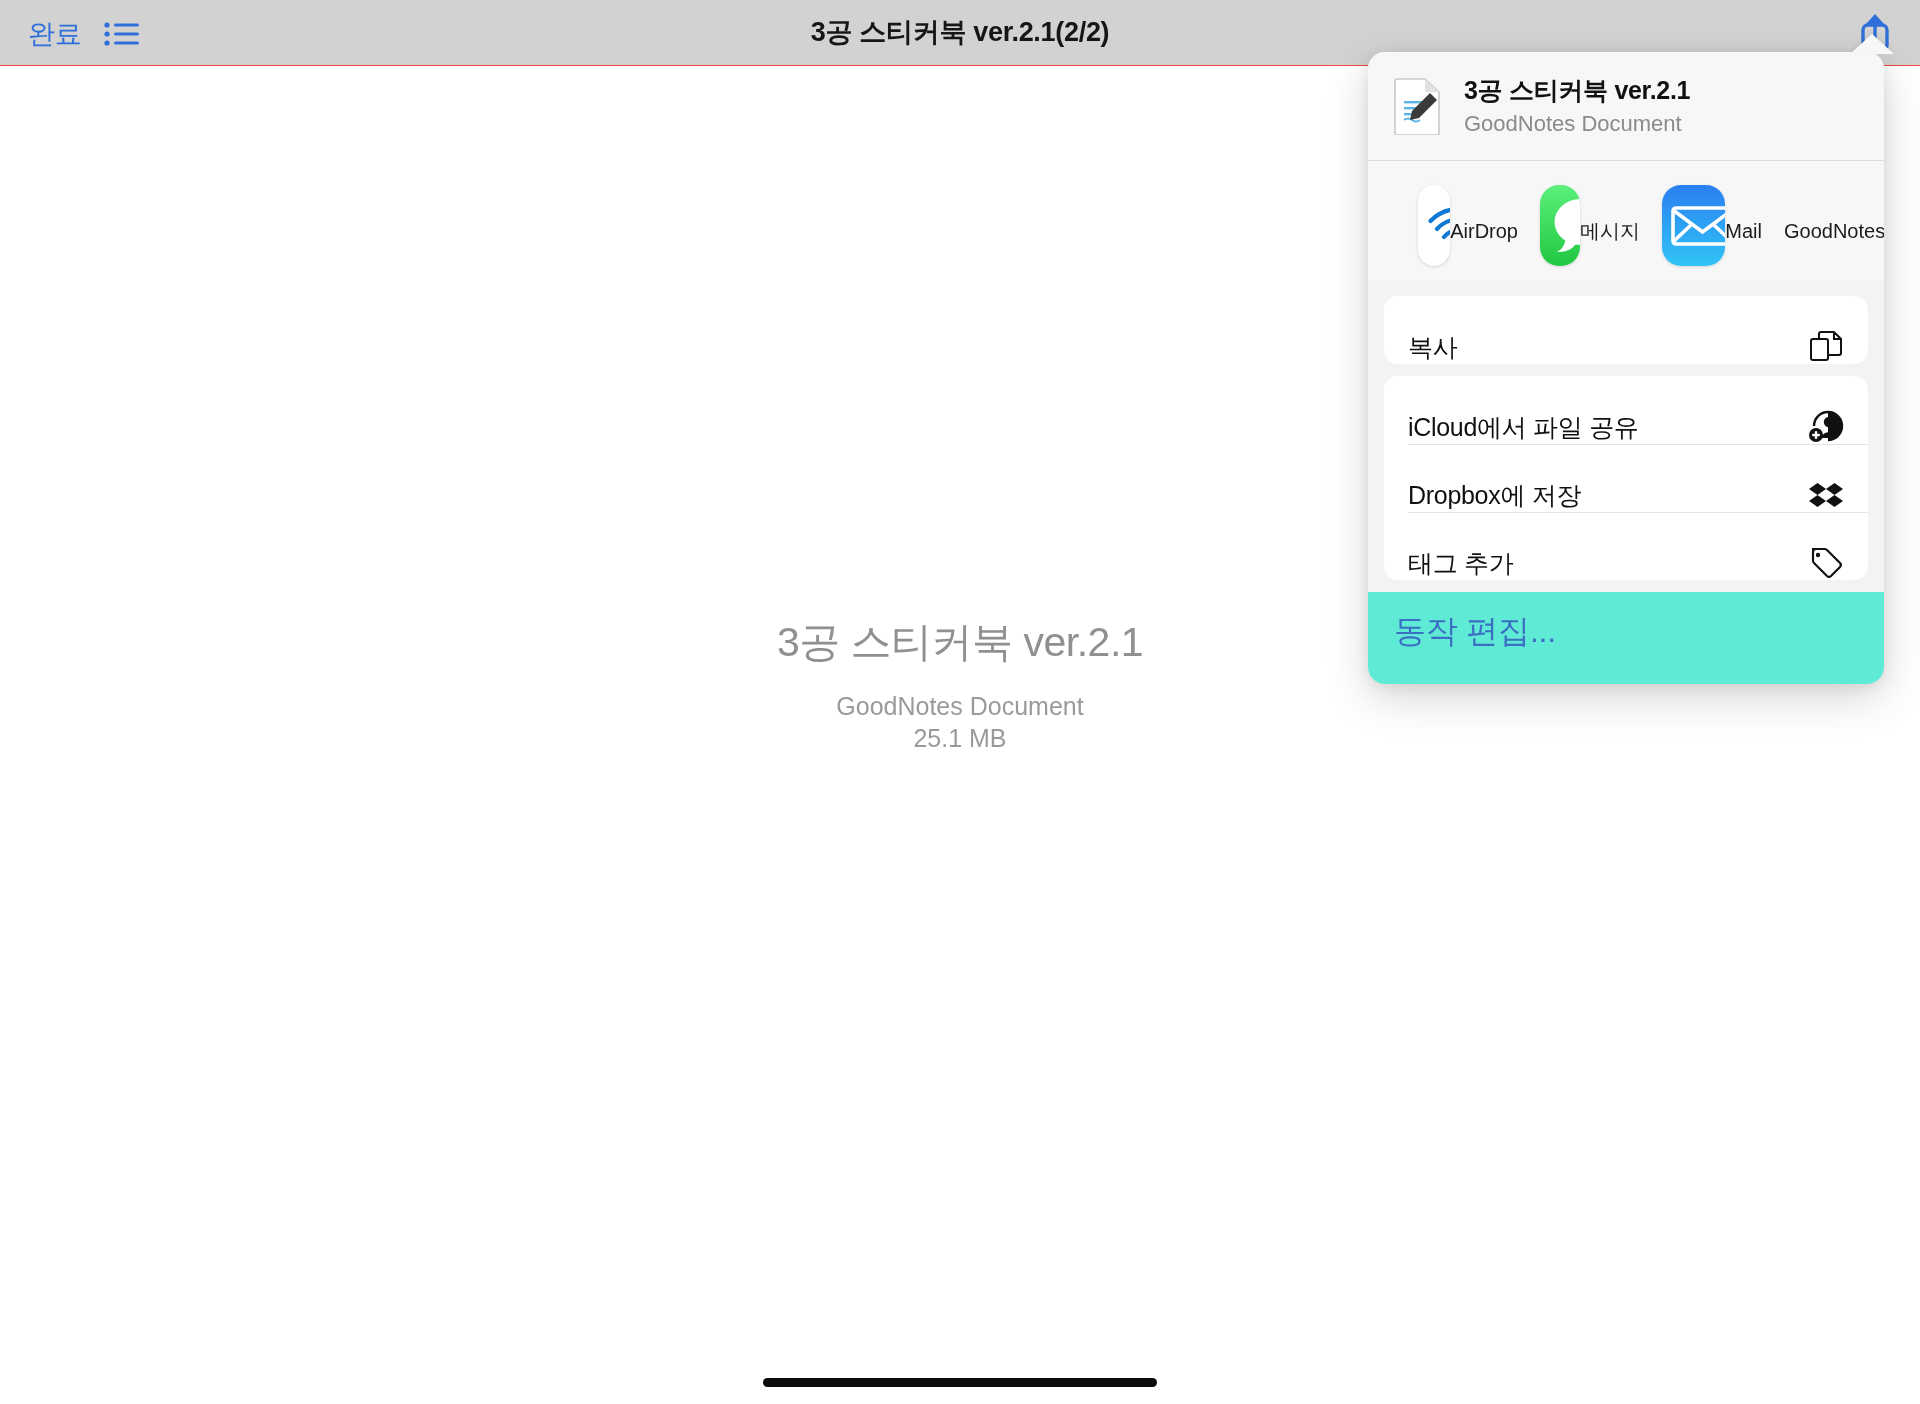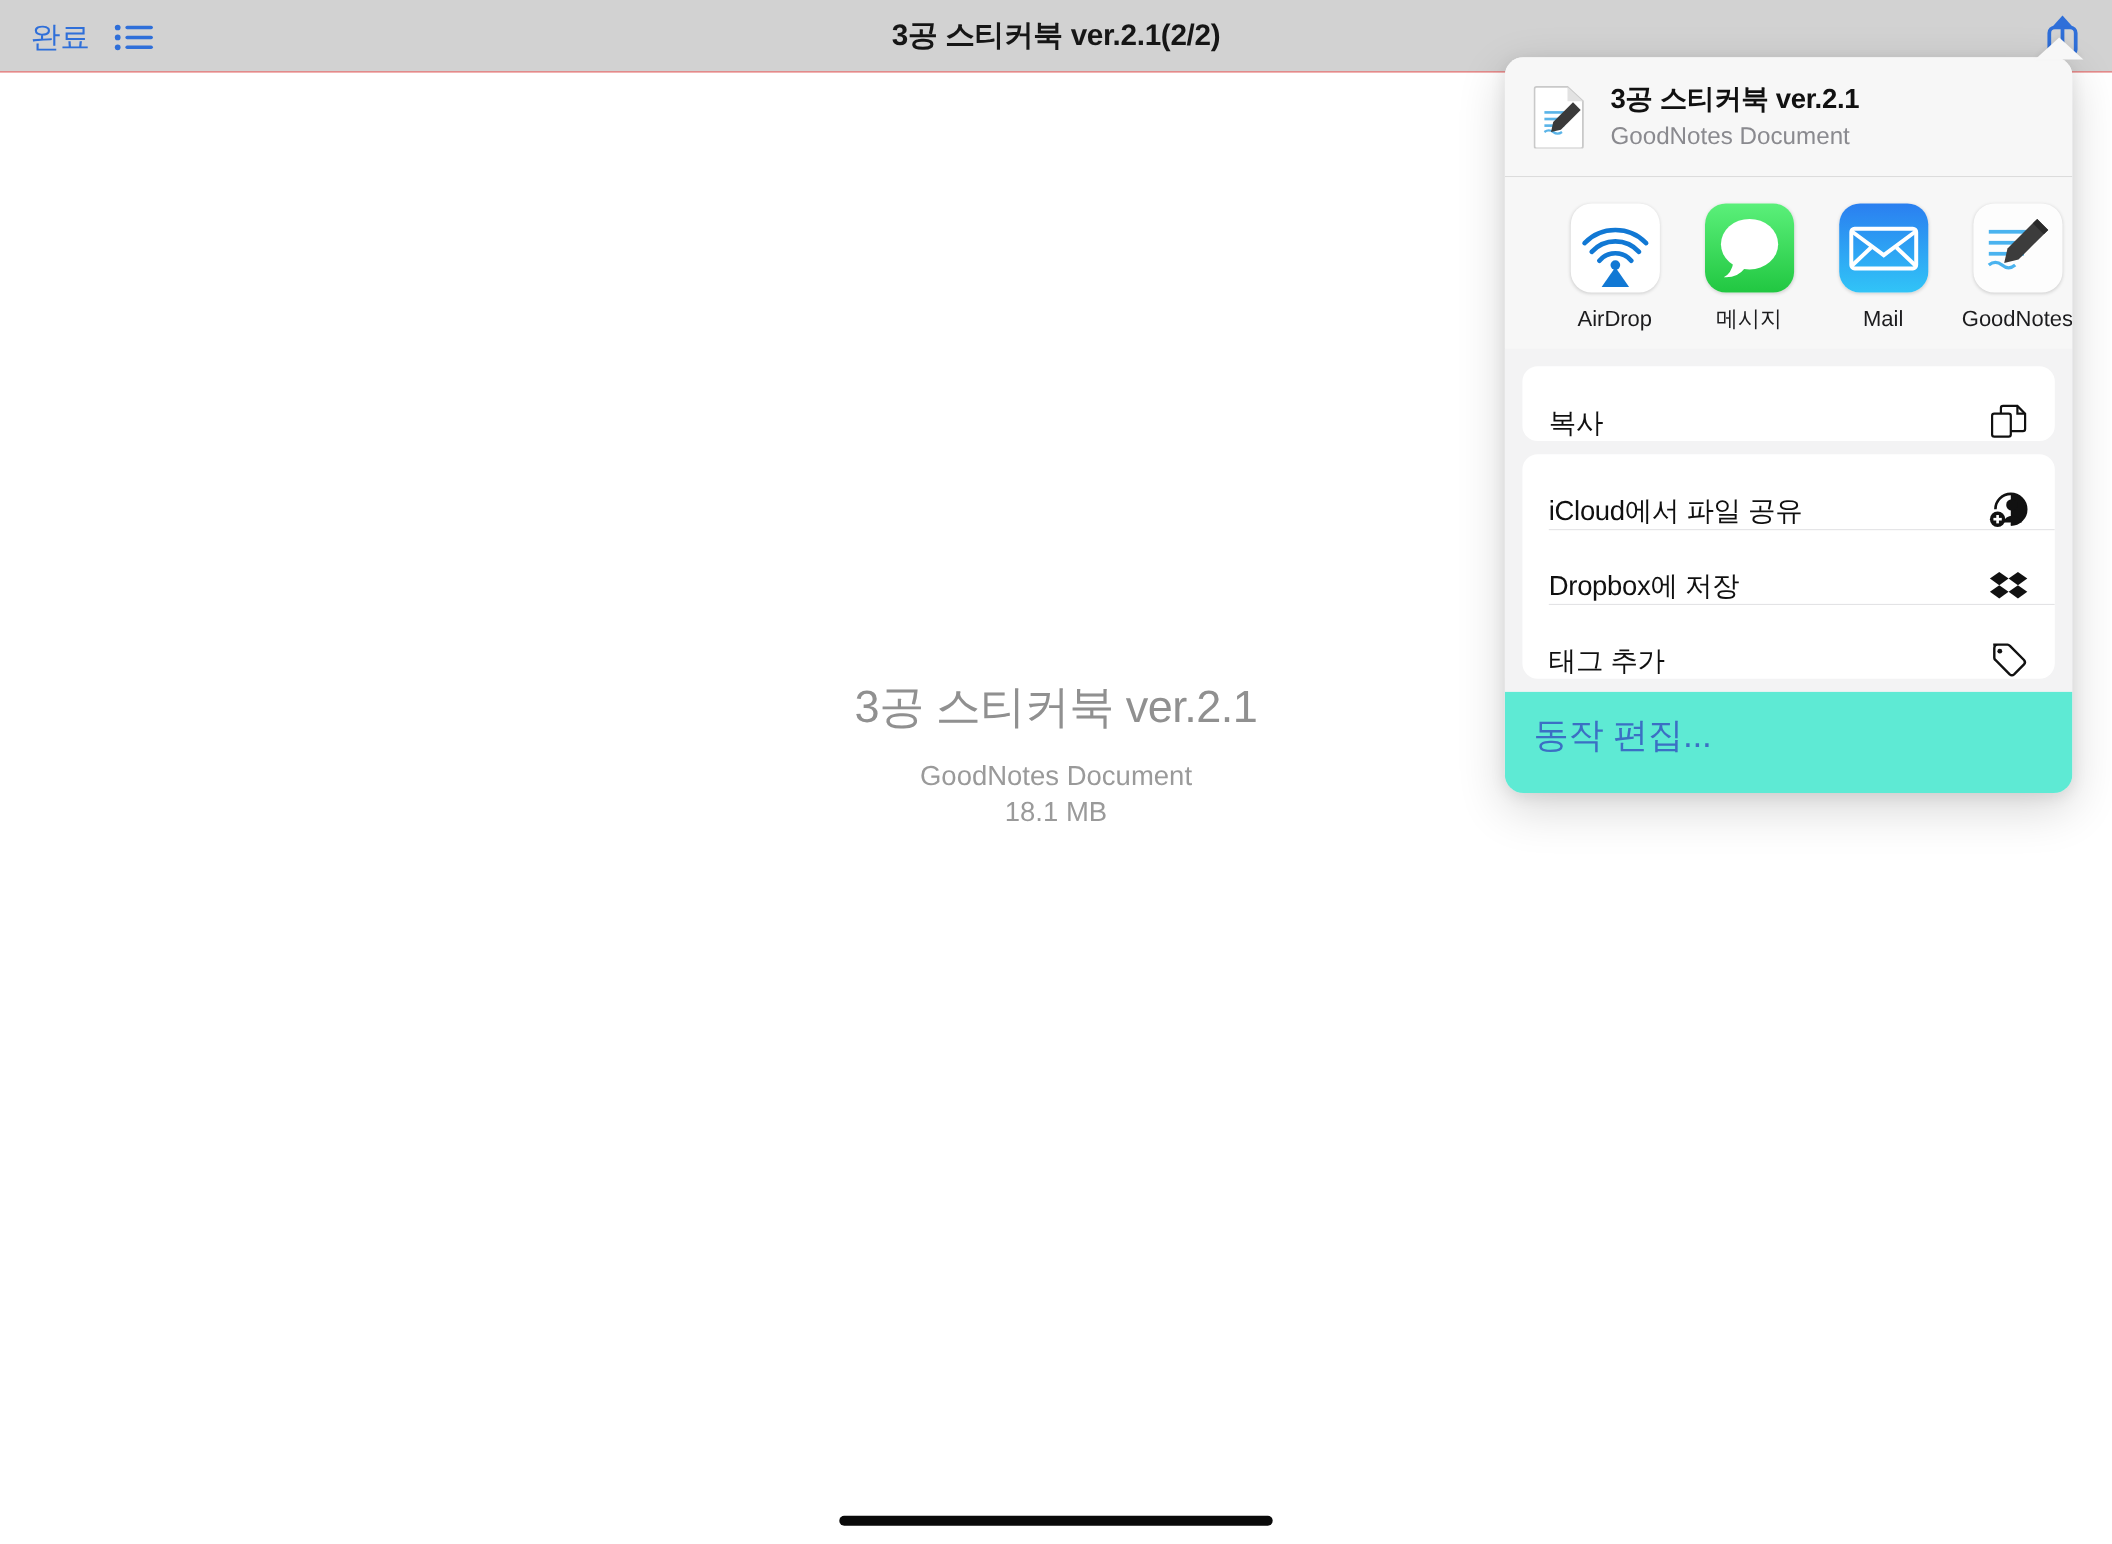--- a/index.html
+++ b/index.html
@@ -92,21 +92,21 @@
   
   #apps-row {
     display: flex; align-items: flex-start;
     padding: 24px 0 14px 50px;
     background: #f7f7f7;
     position: relative;
     overflow: hidden;
   }
   .app-item {
     width: 100px; margin-right: 22px; flex: none;
-    display: flex; flex-direction: column; align-items: center;
+    display: flex; flex-direction: row; align-items: center;
   }
   .app-icon {
     width: 81px; height: 81px; border-radius: 19px;
     overflow: hidden; position: relative;
     box-shadow: 0 1px 3px rgba(0,0,0,0.14);
   }
   .app-label {
     margin-top: 11px; font-size: 20px; color: #1c1c1e;
     white-space: nowrap; line-height: 26px;
   }
@@ -175,21 +175,21 @@
         <rect x="21.3" y="10" width="3.4" height="21" fill="#2f6fd9"></rect>
         <path d="M23 6 L32 16 L14 16 Z" fill="#2f6fd9"></path>
       </svg>
     </div>
   </div>
 
   <div id="doc-canvas">
     <div id="doc-info">
       <div id="doc-info-name">3공 스티커북 ver.2.1</div>
       <div id="doc-info-kind">GoodNotes Document</div>
-      <div id="doc-info-size">18.1 MB</div>
+      <div id="doc-info-size">25.1 MB</div>
     </div>
   </div>
 
   <div id="popover-arrow"></div>
 
   <div id="share-popover">
 
     <div id="share-header">
       <div id="share-header-icon">
         <svg viewBox="0 0 48 58" width="48" height="58">

